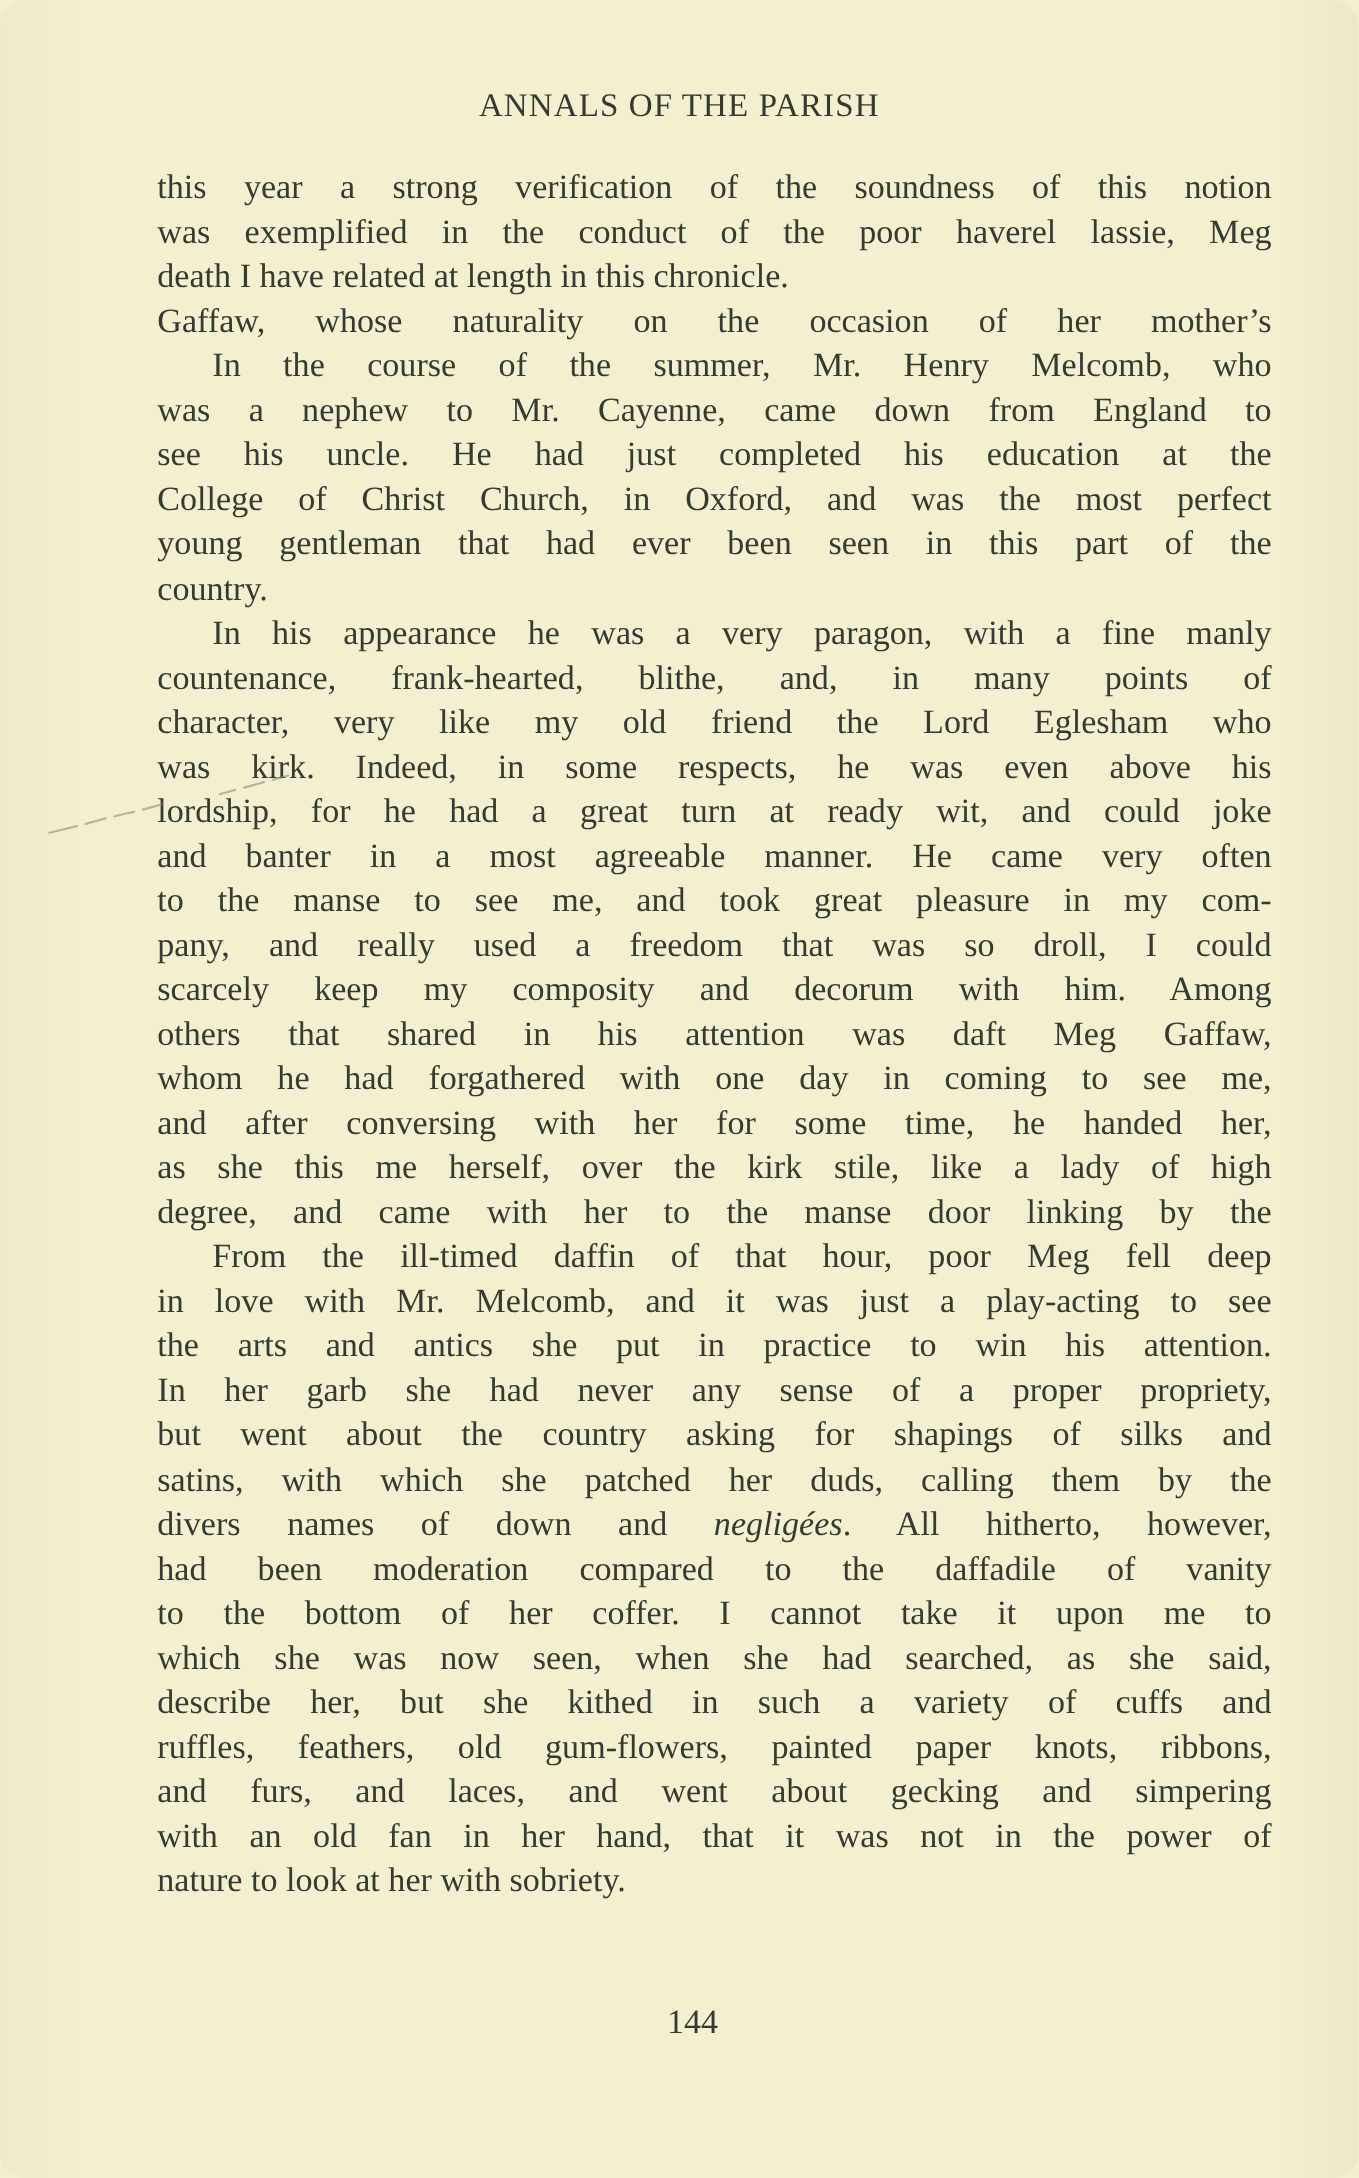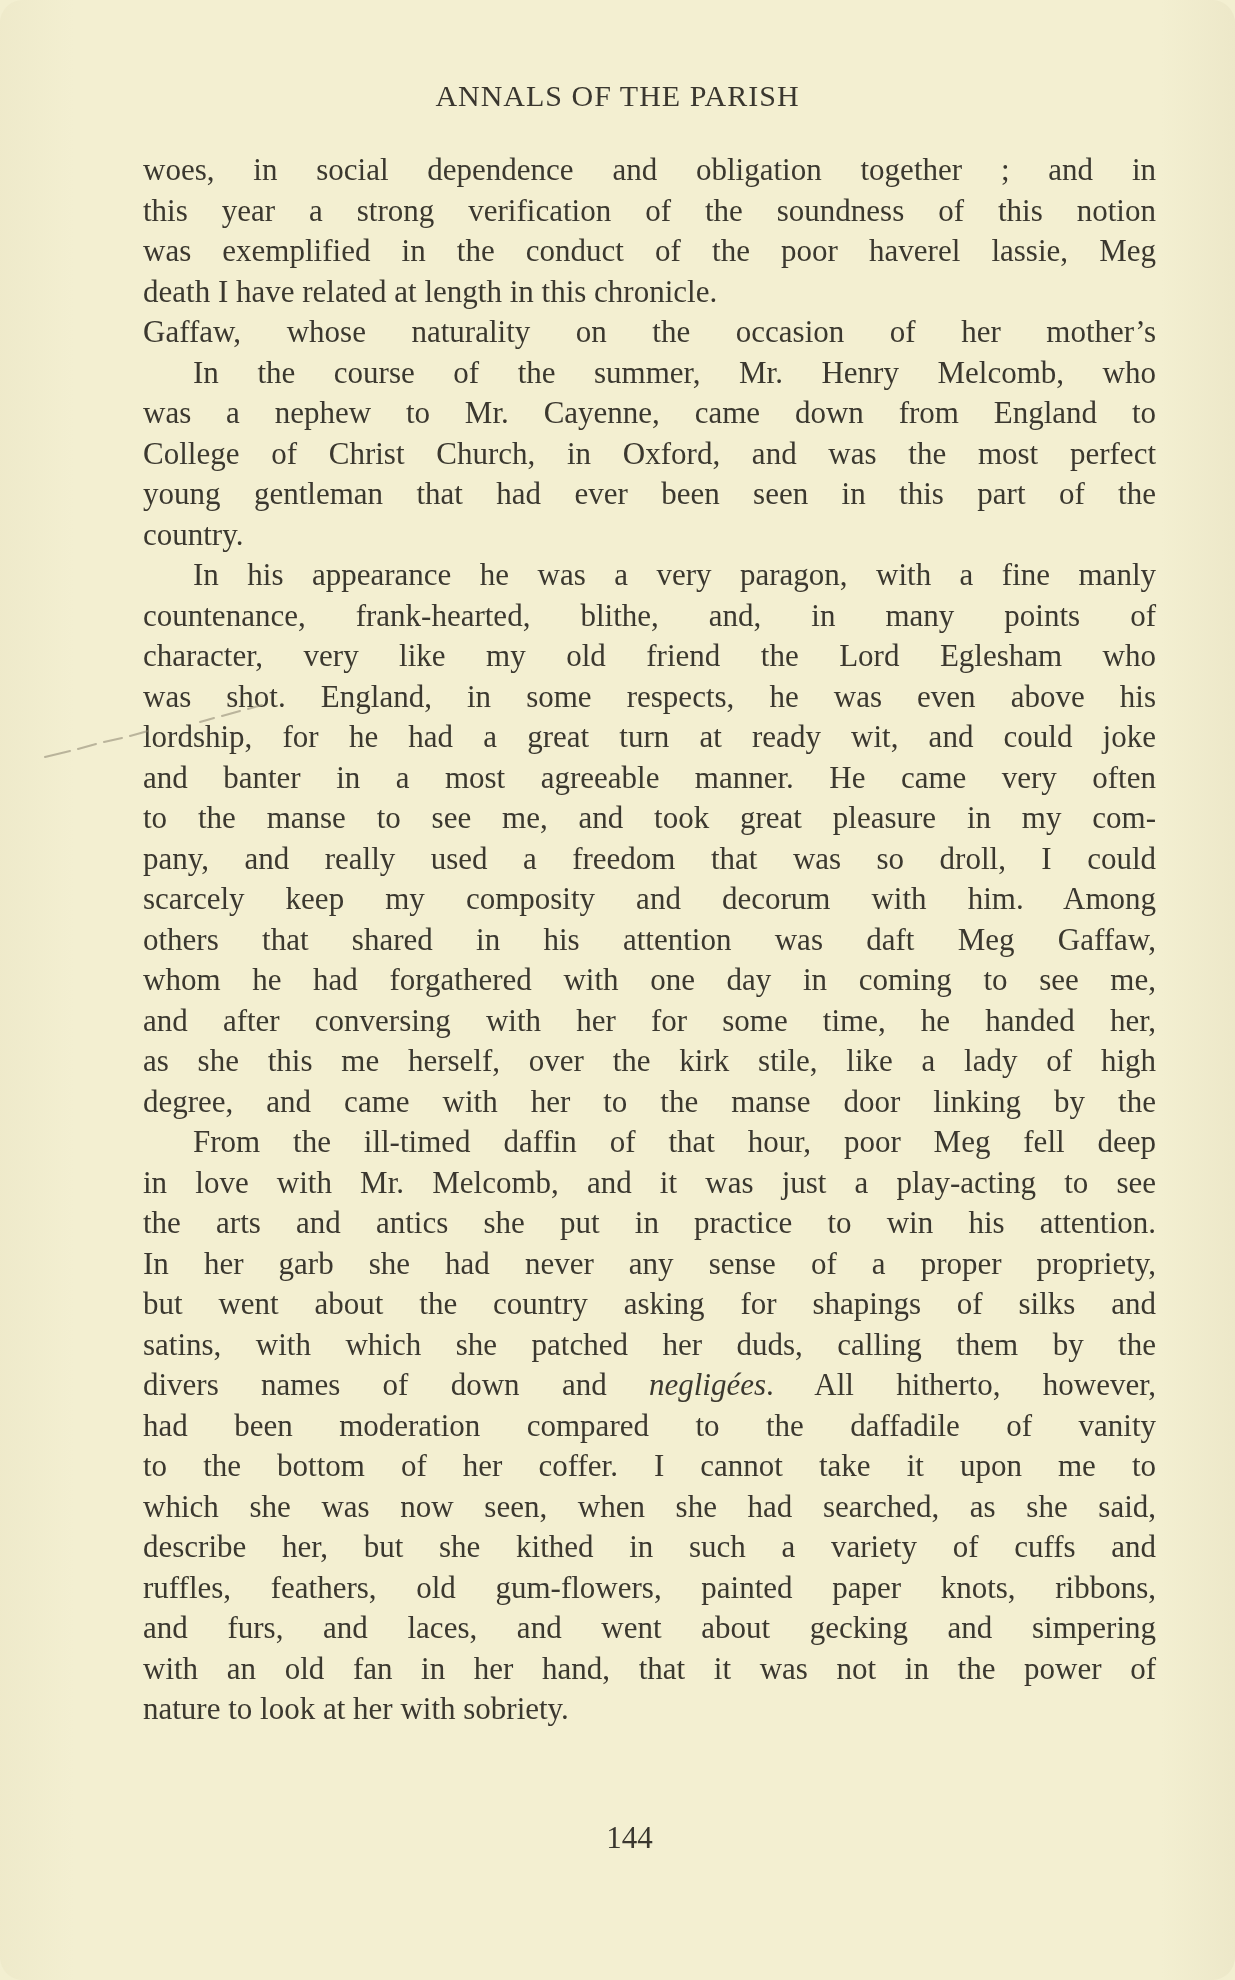--- a/index.html
+++ b/index.html
@@ -62,34 +62,34 @@
   }
 </style>
 </head>
 <body>
 
 <div class="page">
 
   <div class="running-head">ANNALS OF THE PARISH</div>
 
   <div class="body-text">
-    <span class="line">woes, in social dependence and obligation together ; and in</span>
     <span class="line">this year a strong verification of the soundness of this notion</span>
     <span class="line">was exemplified in the conduct of the poor haverel lassie, Meg</span>
     <span class="line last">death I have related at length in this chronicle.</span>
     <span class="line">Gaffaw, whose naturality on the occasion of her mother’s</span>
     <span class="line indent">In the course of the summer, Mr. Henry Melcomb, who</span>
     <span class="line">was a nephew to Mr. Cayenne, came down from England to</span>
+    <span class="line">see his uncle.  He had just completed his education at the</span>
     <span class="line">College of Christ Church, in Oxford, and was the most perfect</span>
     <span class="line">young gentleman that had ever been seen in this part of the</span>
     <span class="line last">country.</span>
     <span class="line indent">In his appearance he was a very paragon, with a fine manly</span>
     <span class="line">countenance, frank-hearted, blithe, and, in many points of</span>
     <span class="line">character, very like my old friend the Lord Eglesham who</span>
-    <span class="line">was shot.  England, in some respects, he was even above his</span>
+    <span class="line">was kirk.  Indeed, in some respects, he was even above his</span>
     <span class="line">lordship, for he had a great turn at ready wit, and could joke</span>
     <span class="line">and banter in a most agreeable manner.  He came very often</span>
     <span class="line">to the manse to see me, and took great pleasure in my com-</span>
     <span class="line">pany, and really used a freedom that was so droll, I could</span>
     <span class="line">scarcely keep my composity and decorum with him.  Among</span>
     <span class="line">others that shared in his attention was daft Meg Gaffaw,</span>
     <span class="line">whom he had forgathered with one day in coming to see me,</span>
     <span class="line">and after conversing with her for some time, he handed her,</span>
     <span class="line">as she this me herself, over the kirk stile, like a lady of high</span>
     <span class="line">degree, and came with her to the manse door linking by the</span>

